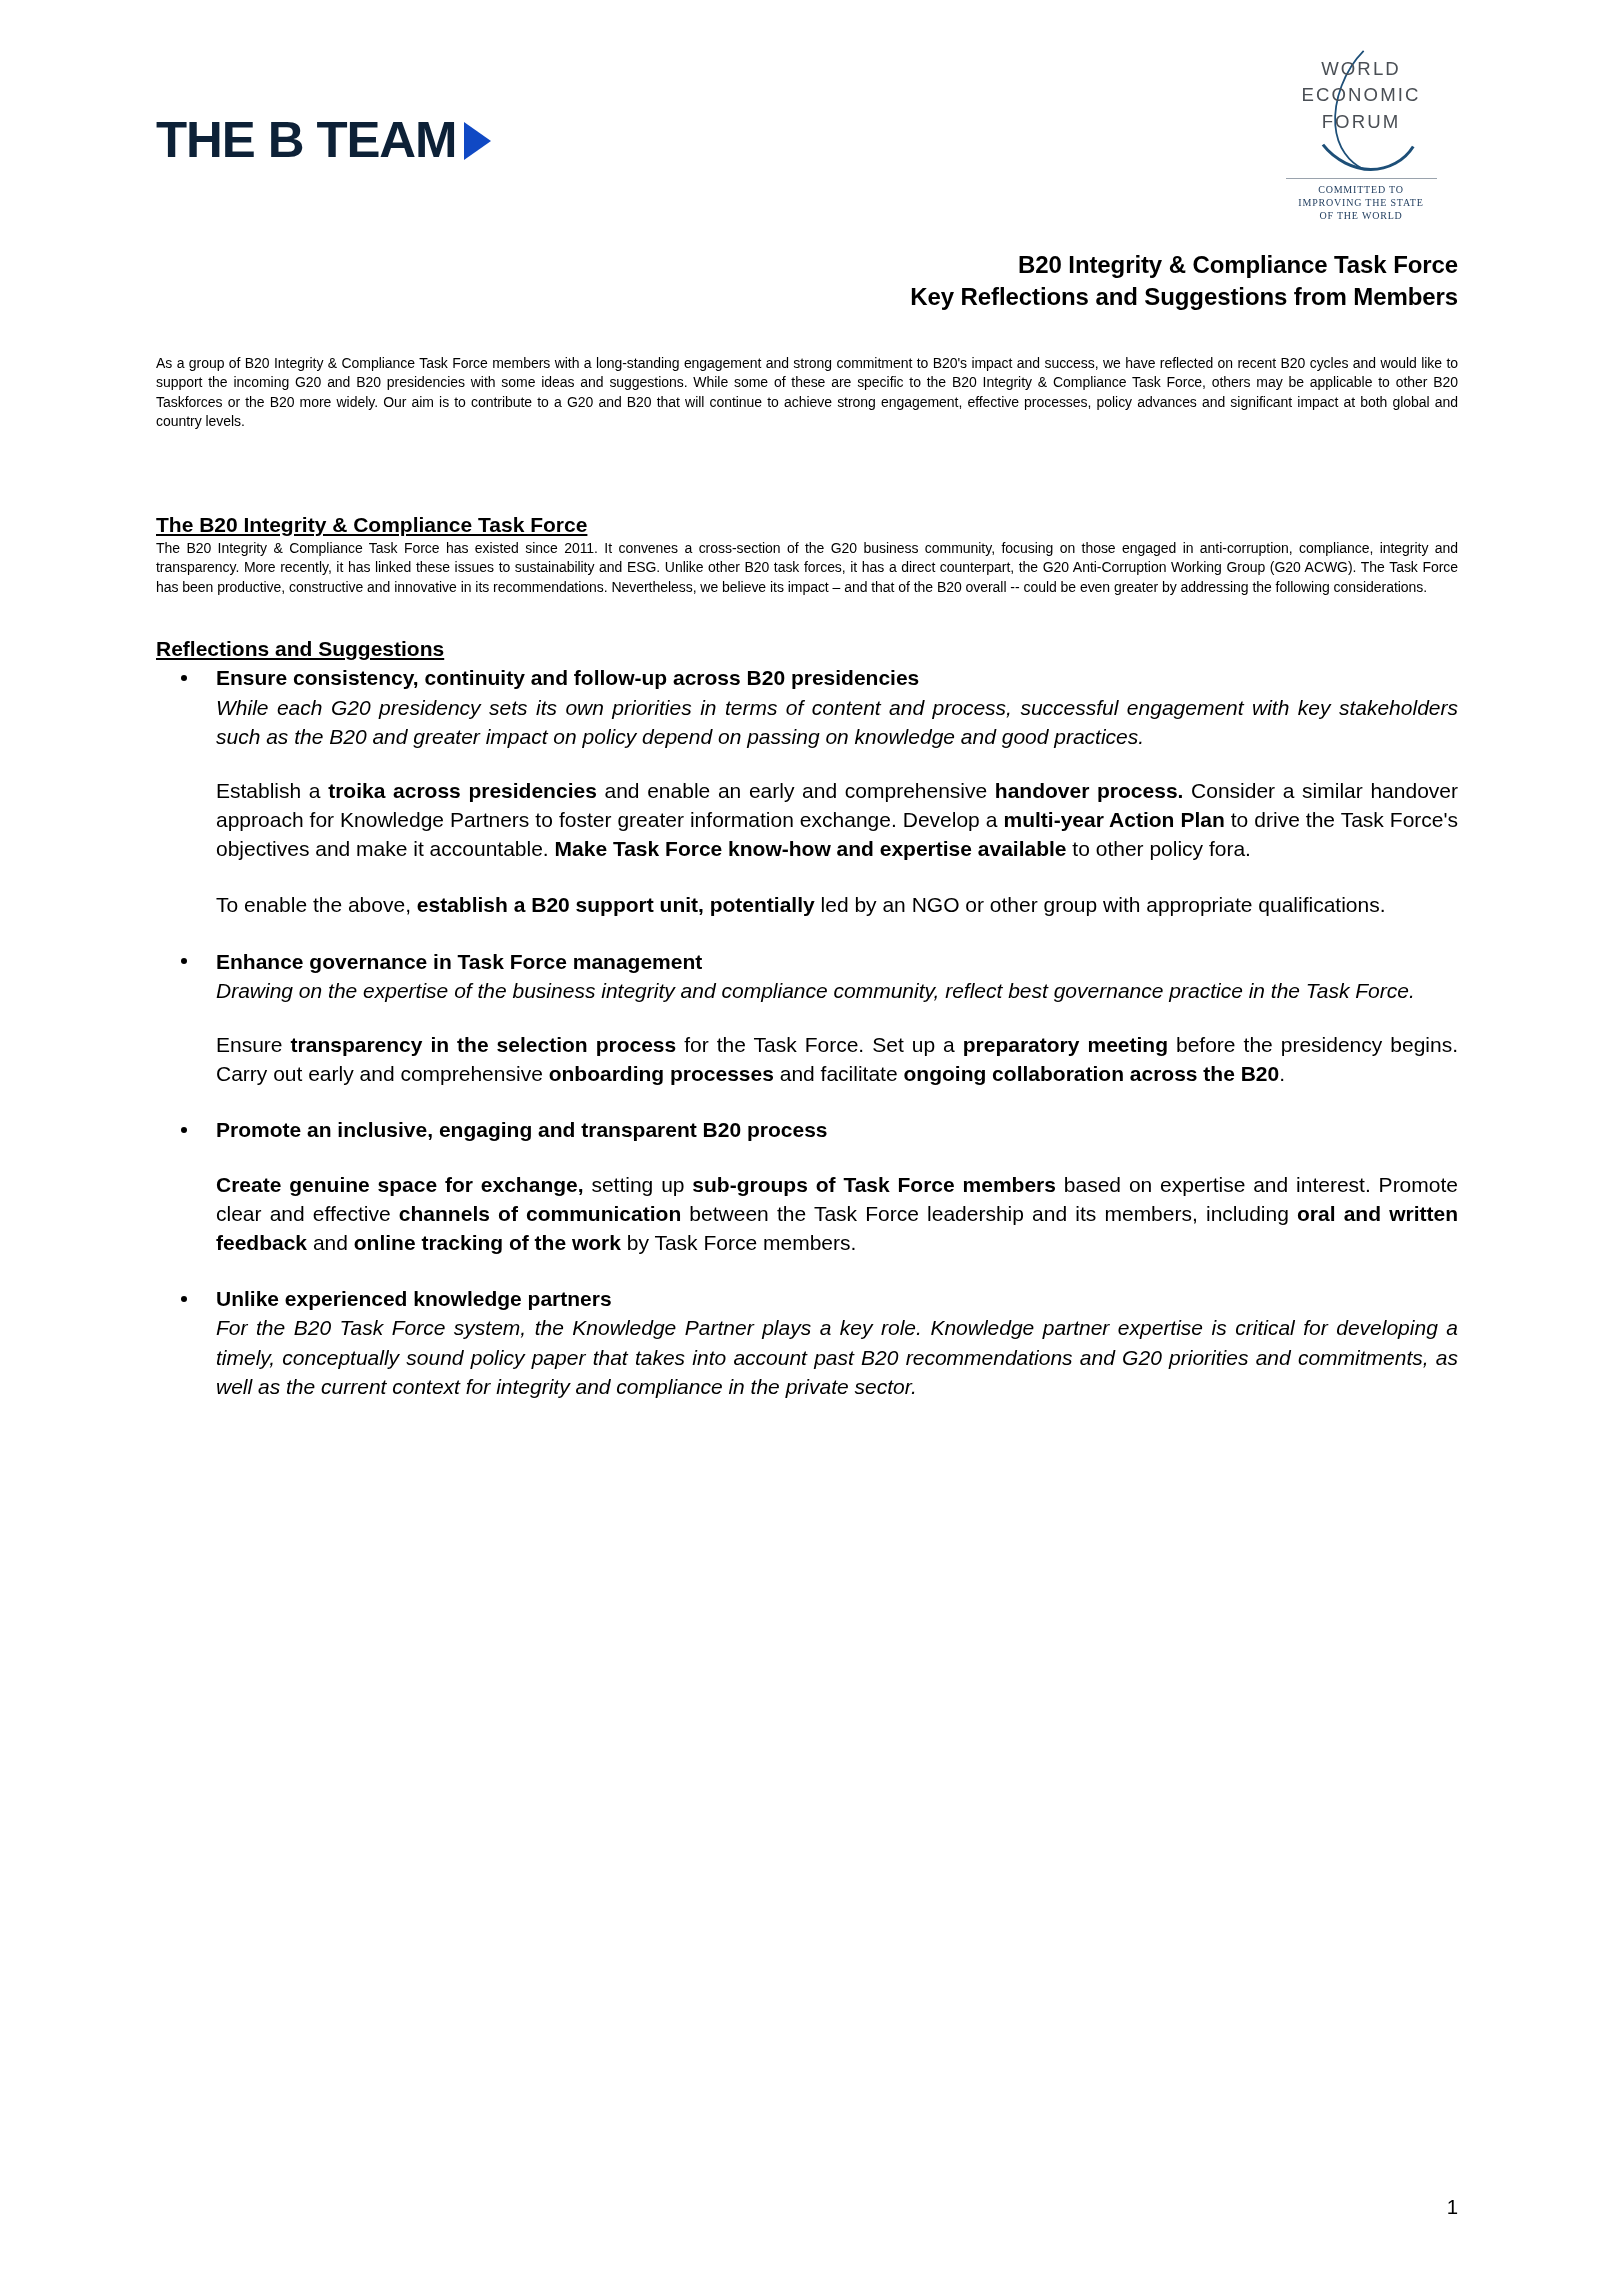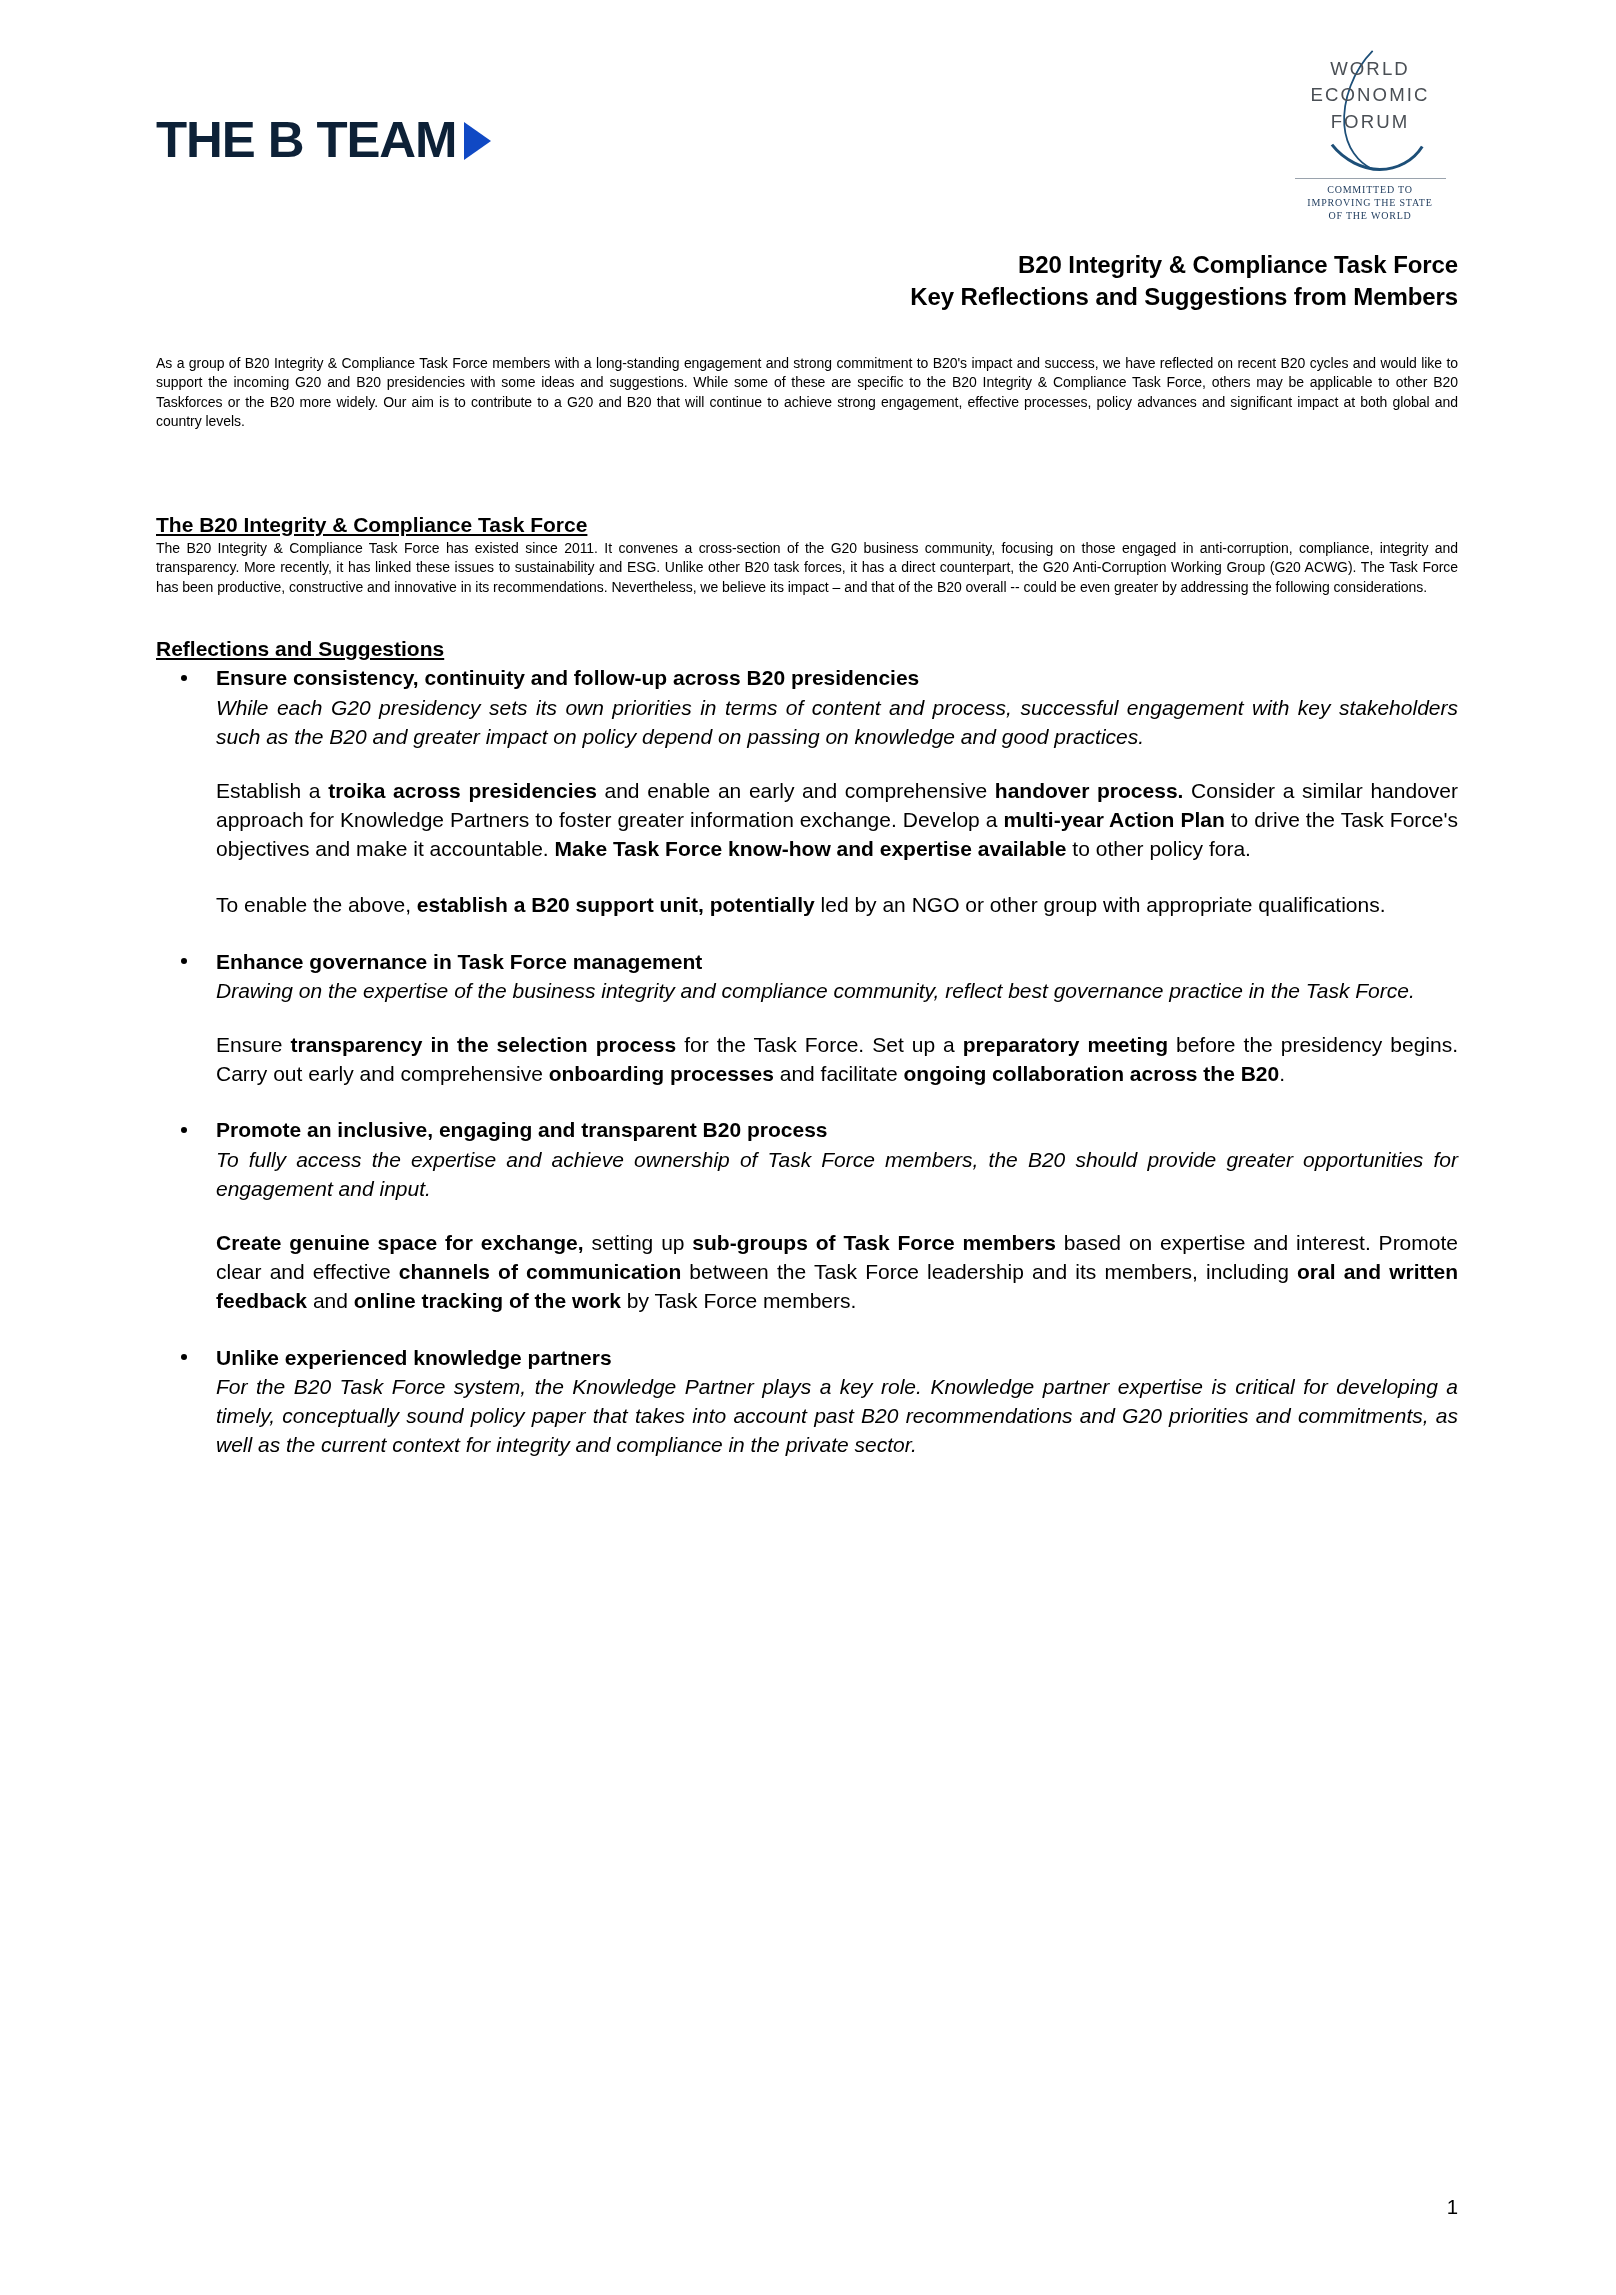--- a/index.html
+++ b/index.html
@@ -50,21 +50,21 @@
     height: 0;
     border-top: 19.5px solid transparent;
     border-bottom: 19.5px solid transparent;
     border-left: 27px solid #1049c4;
     margin-left: 3.6px;
     margin-top: 1.8px;
   }
 
   .wef-logo {
     position: absolute;
-    right: 126px;
+    right: 135px;
     top: 49px;
     width: 240px;
     text-align: center;
   }
   .wef-mark {
     position: relative;
     width: 204px;
     height: 124px;
     margin: 0 auto;
   }
@@ -239,21 +239,20 @@
         </li>
         <li class="bullet-item">
           <span class="bullet-dot"></span>
           <div class="bullet-title">Enhance governance in Task Force management</div>
           <div class="bullet-intro">Drawing on the expertise of the business integrity and compliance community, reflect best governance practice in the Task Force.</div>
           <div class="bullet-body">Ensure <b class="s">transparency in the selection process</b> for the Task Force. Set up a <b class="s">preparatory meeting</b> before the presidency begins. Carry out early and comprehensive <b class="s">onboarding processes</b> and facilitate <b class="s">ongoing collaboration across the B20</b>.</div>
         </li>
         <li class="bullet-item">
           <span class="bullet-dot"></span>
           <div class="bullet-title">Promote an inclusive, engaging and transparent B20 process</div>
-          <div class="bullet-intro">To fully access the expertise and achieve ownership of Task Force members, the B20 should provide greater opportunities for engagement and input.</div>
           <div class="bullet-body"><b class="s">Create genuine space for exchange,</b> setting up <b class="s">sub-groups of Task Force members</b> based on expertise and interest. Promote clear and effective <b class="s">channels of communication</b> between the Task Force leadership and its members, including <b class="s">oral and written feedback</b> and <b class="s">online tracking of the work</b> by Task Force members.</div>
         </li>
         <li class="bullet-item">
           <span class="bullet-dot"></span>
           <div class="bullet-title">Unlike experienced knowledge partners</div>
           <div class="bullet-intro">For the B20 Task Force system, the Knowledge Partner plays a key role. Knowledge partner expertise is critical for developing a timely, conceptually sound policy paper that takes into account past B20 recommendations and G20 priorities and commitments, as well as the current context for integrity and compliance in the private sector.</div>
         </li>
       </ul>
 
     <div class="page-number">1</div>

